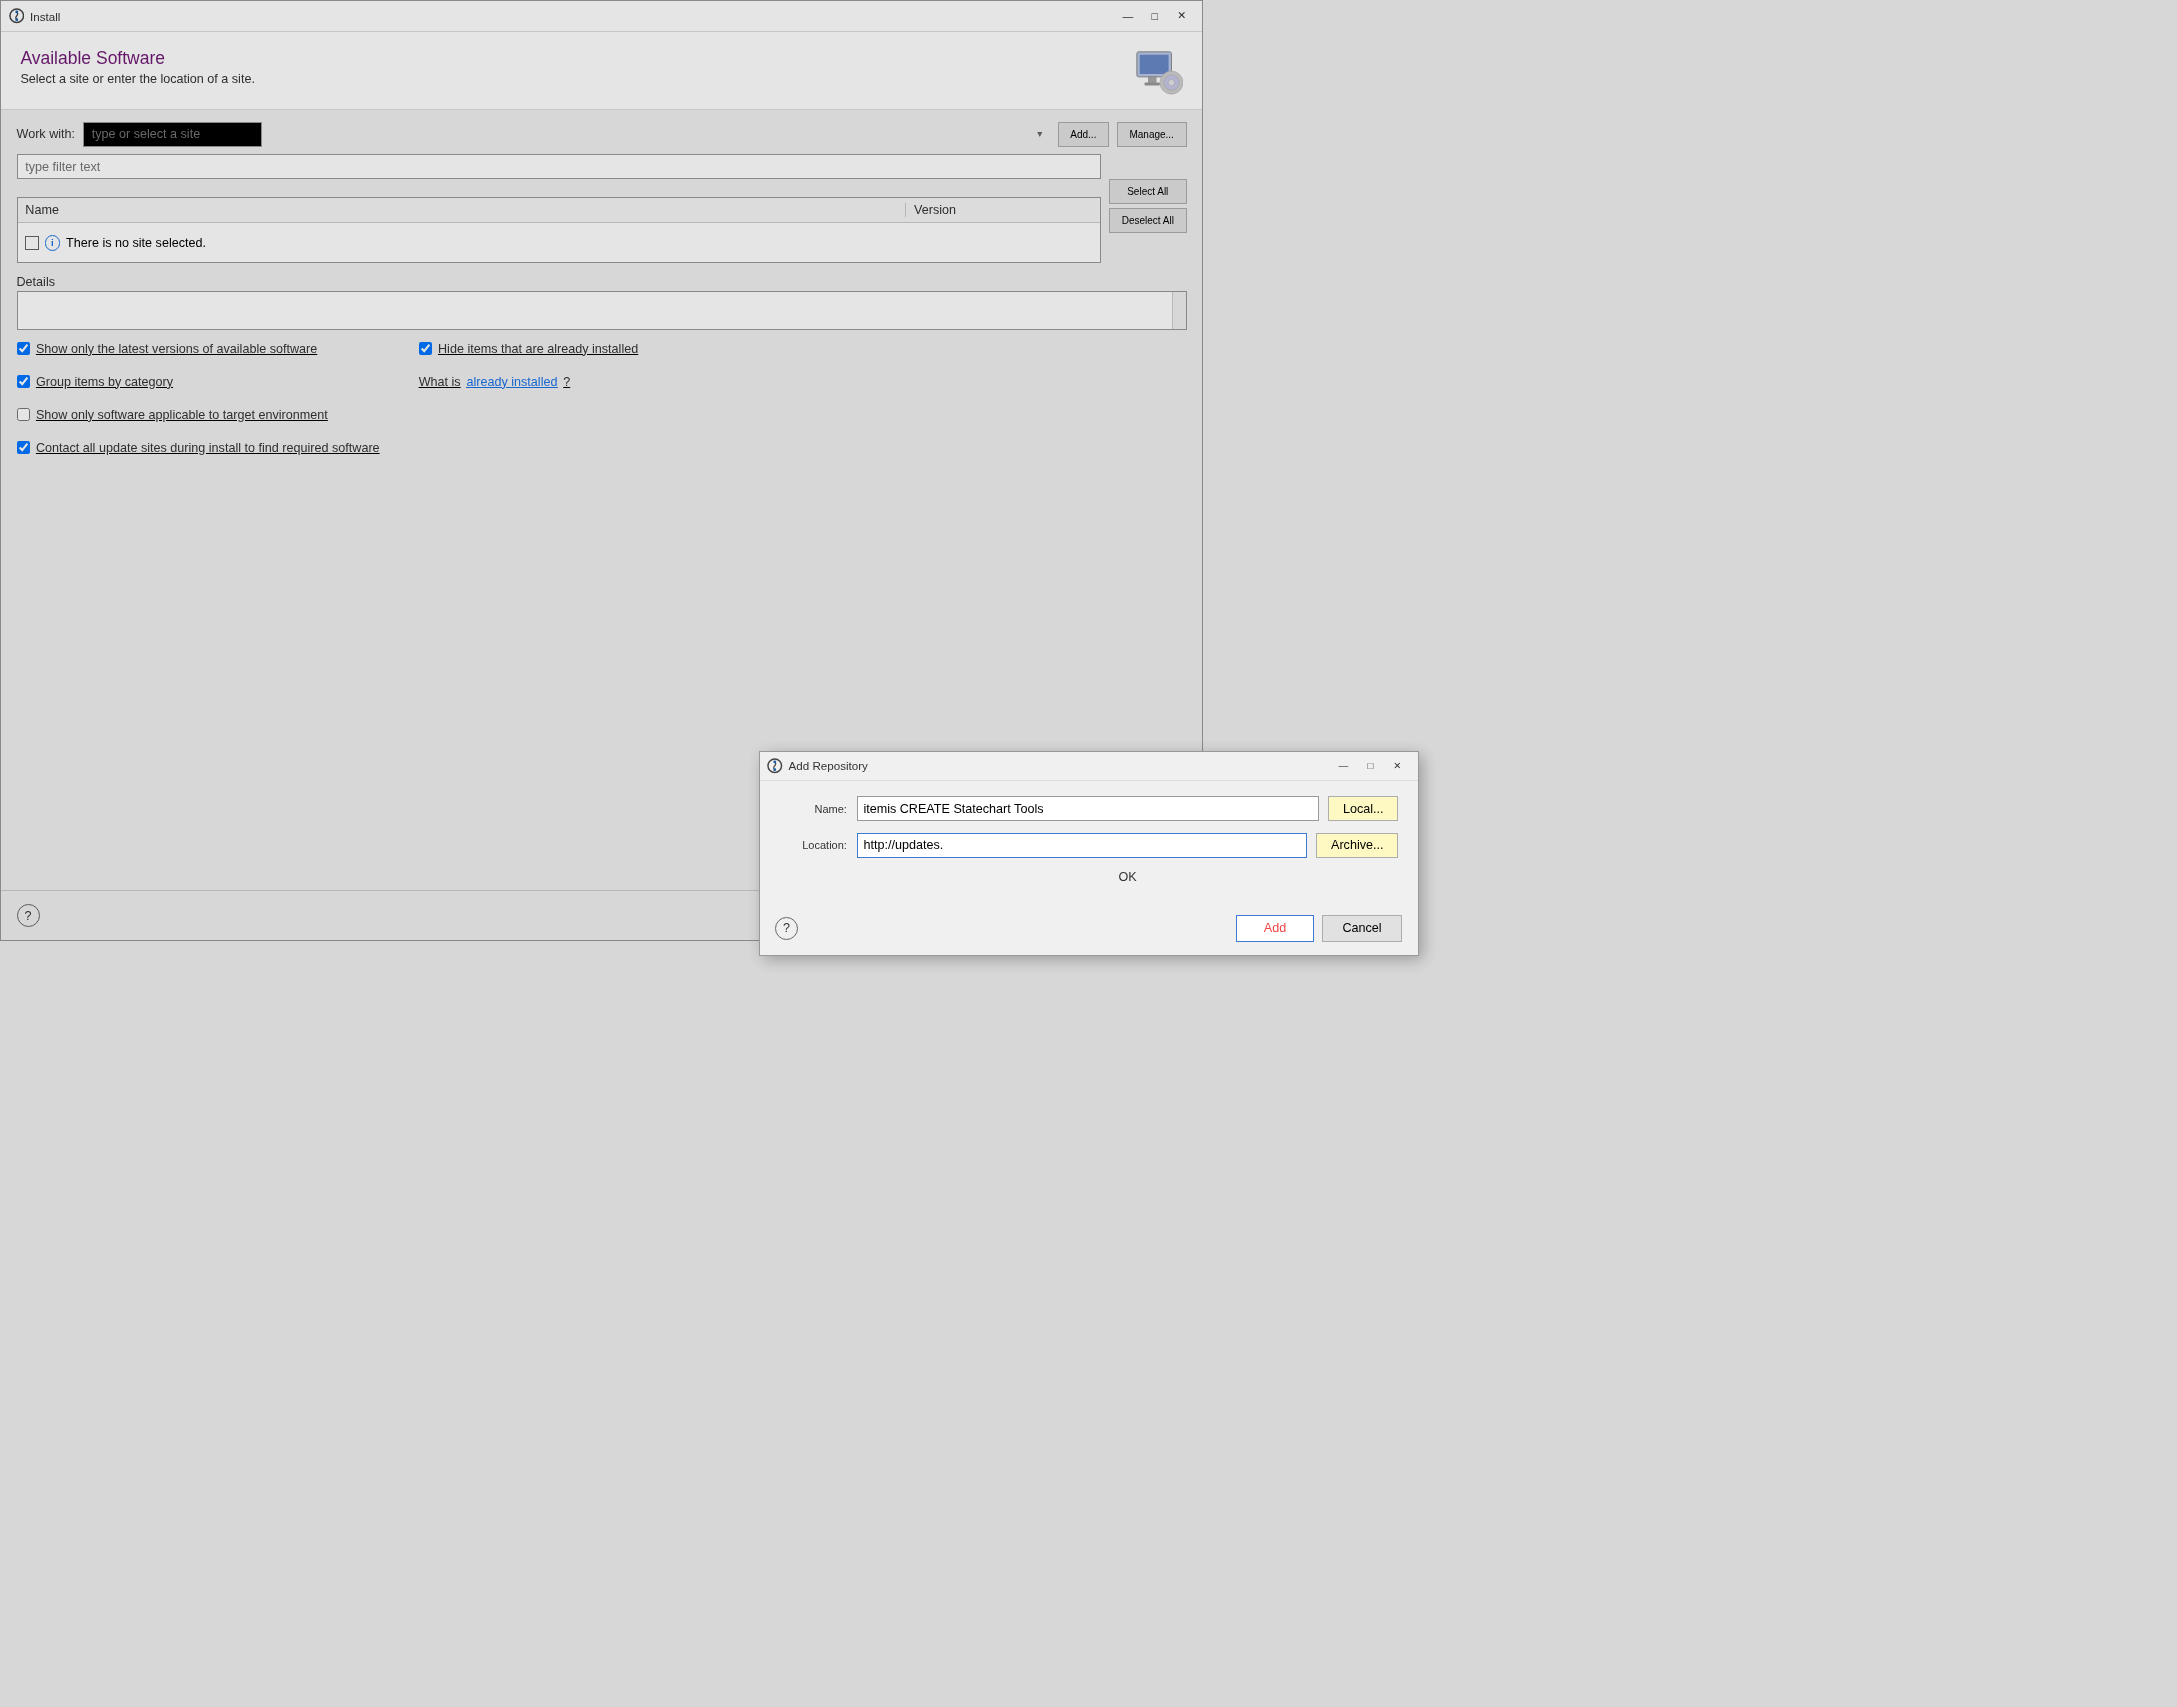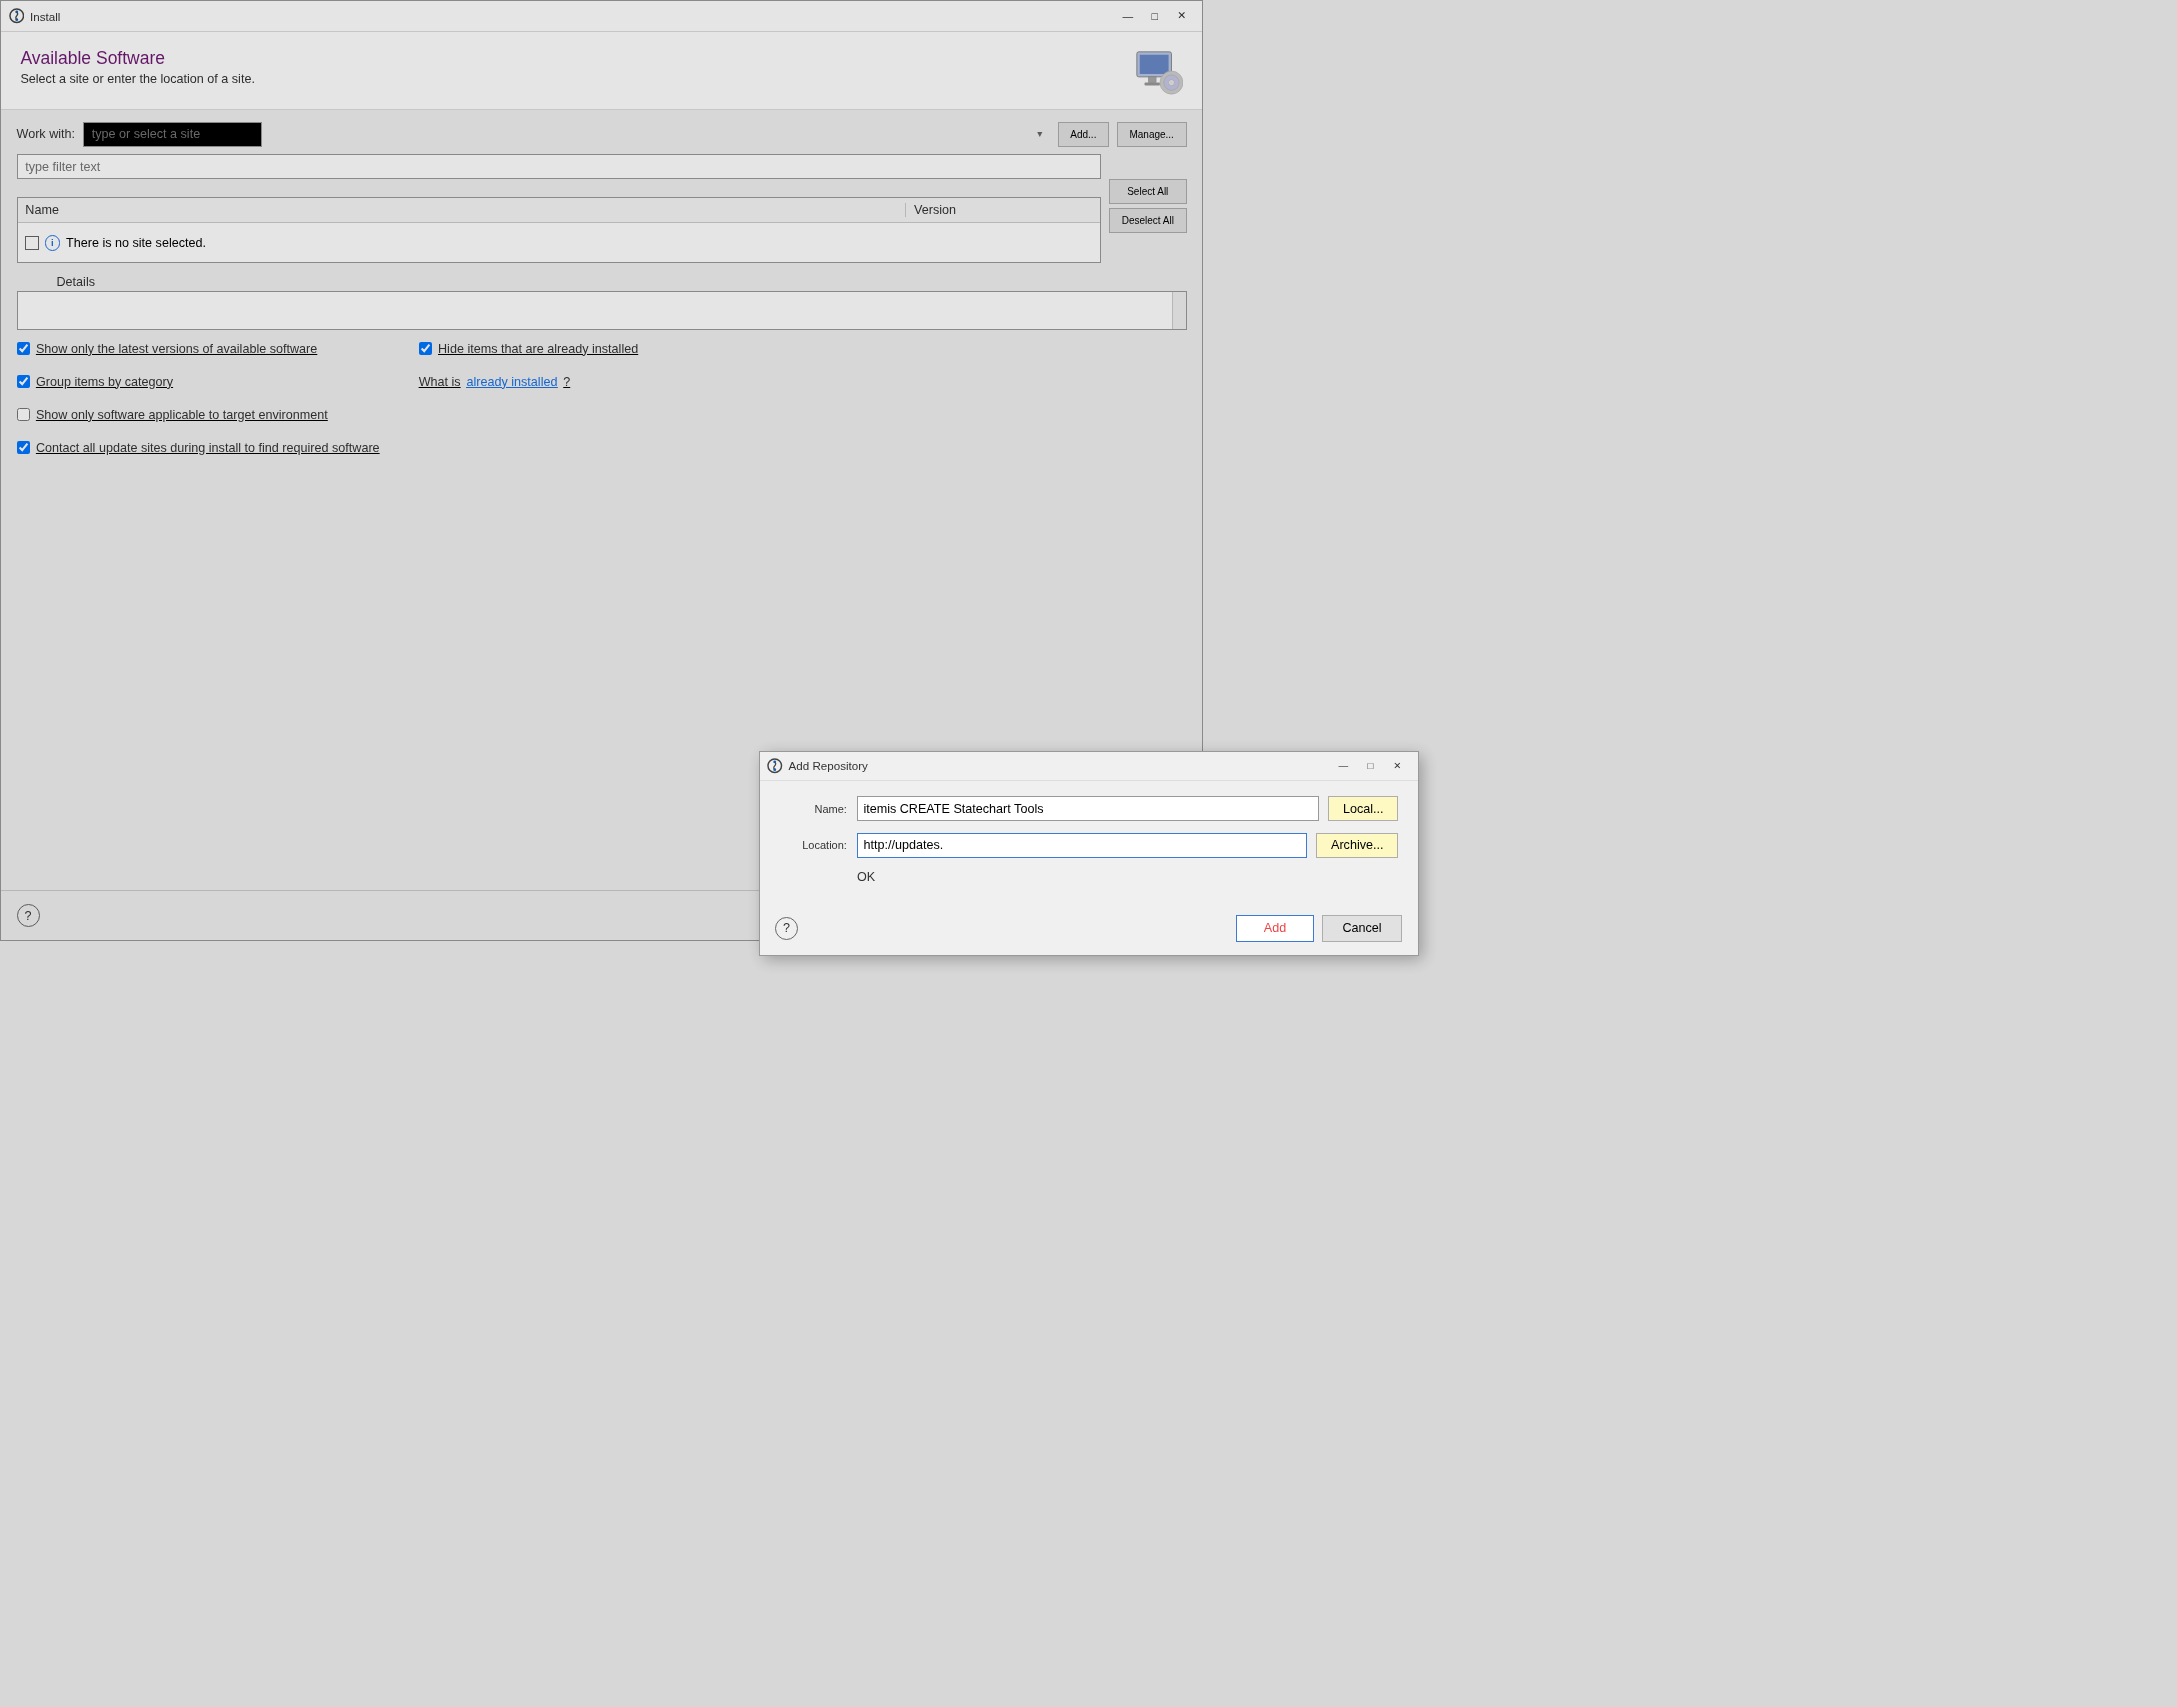--- a/index.html
+++ b/index.html
@@ -231,21 +231,20 @@
 
     .details-section {
       margin-top: 7.8px;
       flex-shrink: 0;
     }
 
     .details-label {
       font-size: 12.6px;
       color: #333;
       padding: 3.9px 0 1.9px 0;
-      margin-left: 40px;
     }
 
     .details-area {
       border: 1px solid #999;
       background: white;
       height: 39px;
       position: relative;
     }
 
     .details-scrollbar {
@@ -430,20 +429,21 @@
       border: 1px solid #adadad;
       background: #fef9c3;
       font-size: 12.6px;
       cursor: pointer;
     }
 
     .dialog-ok-note {
       padding: 0 0 7.8px 78px;
       font-size: 12.6px;
       color: #333;
+      text-align: center;
     }
 
     .dialog-footer {
       display: flex;
       align-items: center;
       padding: 7.8px 15.5px 13.6px 15.5px;
       gap: 7.8px;
     }
 
     .dialog-help-btn {

